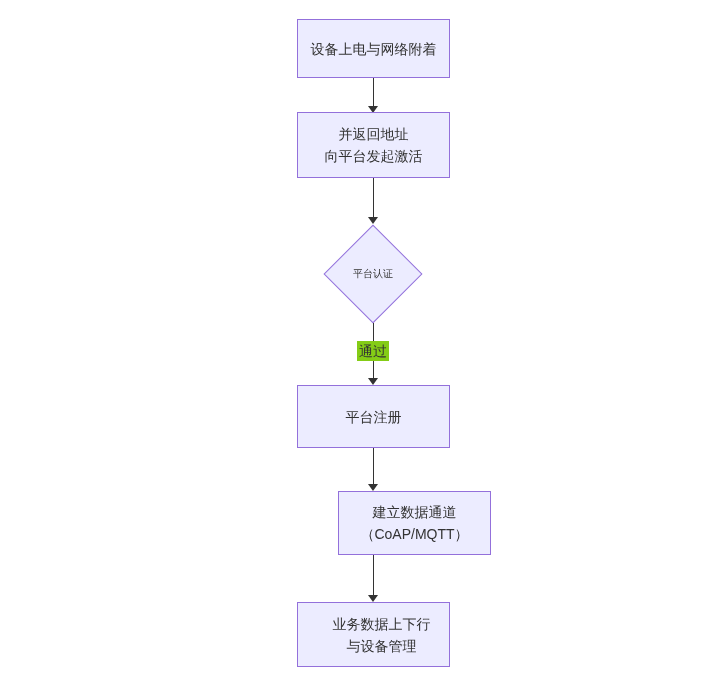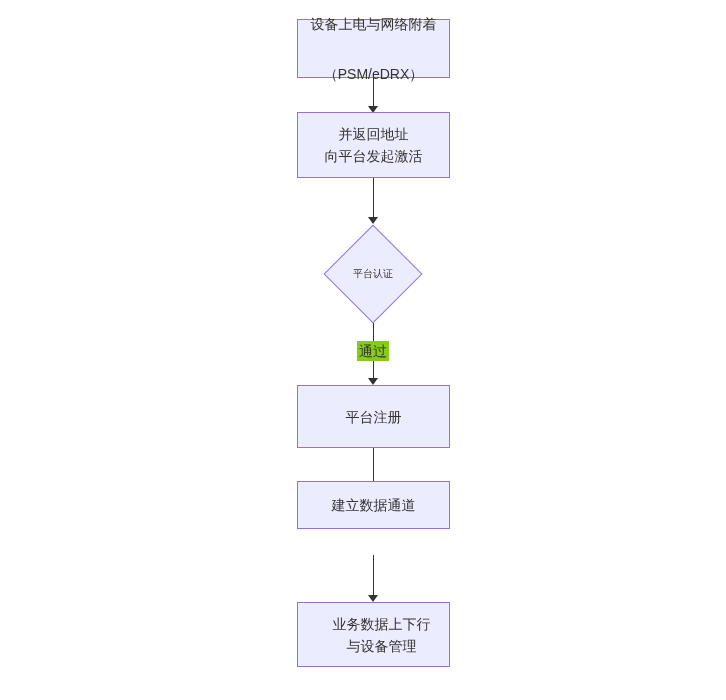--- a/index.html
+++ b/index.html
@@ -88,21 +88,20 @@
     white-space: nowrap;
   }
 </style>
 </head>
 <body>
 
 <div class="canvas">
 
   <div class="node" style="top:19px;height:59px;gap:28px;">
     <span>设备上电与网络附着</span>
-    <span>（PSM/eDRX）</span>
   </div>
 
   <div class="edge-line" style="top:78px;height:28px;"></div>
   <div class="arrowhead" style="top:106px;"></div>
 
   <div class="node" style="top:112px;height:66px;">
     <span>并返回地址</span>
     <span>向平台发起激活</span>
   </div>
 
@@ -118,22 +117,23 @@
   <span class="edge-label">通过</span>
   <div class="arrowhead" style="top:378px;"></div>
 
   <div class="node" style="top:385px;height:63px;">
     <span>平台注册</span>
   </div>
 
   <div class="edge-line" style="top:448px;height:36px;"></div>
   <div class="arrowhead" style="top:484px;"></div>
 
-  <div class="node" style="top:481px;height:48px;">
+  <div class="node" style="top:491px;height:64px;margin-left:41px;">
     <span>建立数据通道</span>
+    <span>（CoAP/MQTT）</span>
   </div>
 
   <div class="edge-line" style="top:555px;height:40px;"></div>
   <div class="arrowhead" style="top:595px;"></div>
 
   <div class="node" style="top:602px;height:65px;padding-left:16px;">
     <span>业务数据上下行</span>
     <span>与设备管理</span>
   </div>
 

